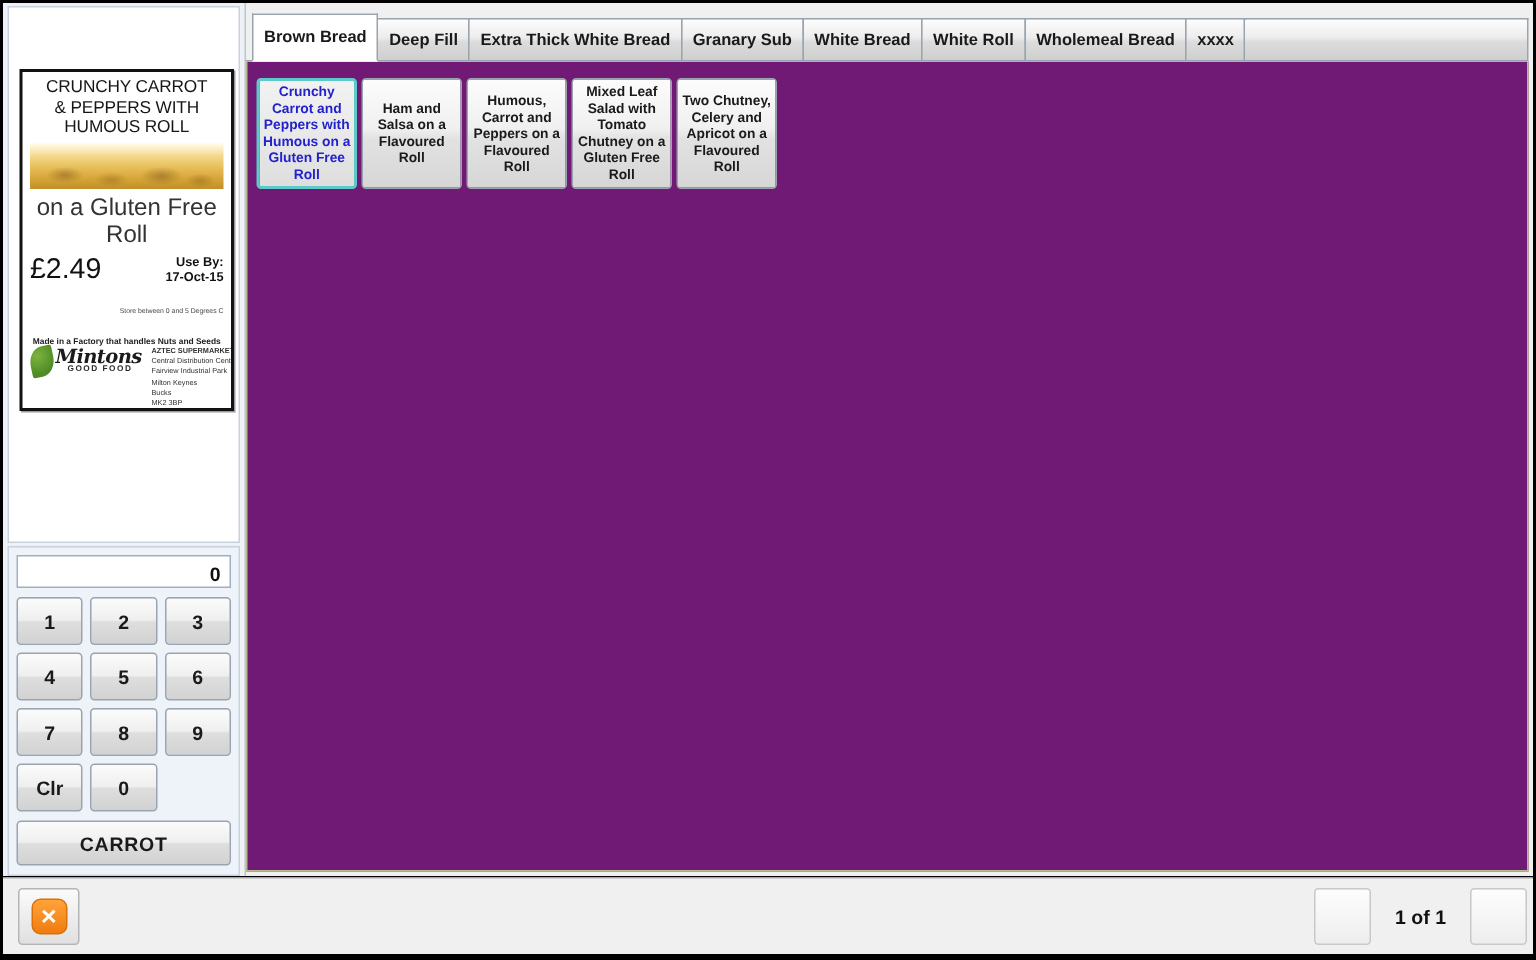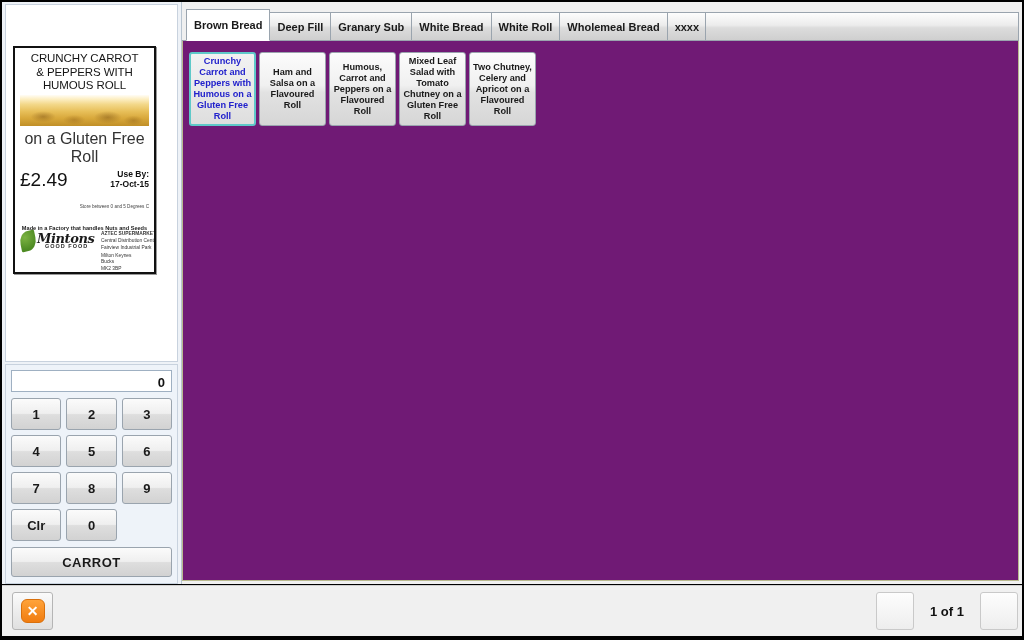--- a/index.html
+++ b/index.html
@@ -23,21 +23,21 @@
     position: absolute;
     left: 2px; top: 2px;
     width: 1020px; height: 582px;
     background: #f0f0f0;
     display: flex;
     flex-direction: row;
   }
 
   
   #left-panel {
-    width: 180px;
+    width: 162px;
     height: 100%;
     background: #eef2f7;
     display: flex;
     flex-direction: column;
     border-right: 1px solid #b8c4d0;
   }
 
   #label-preview-panel {
     margin: 2px 3px 2px 3px;
     flex: 0 0 358px;
@@ -435,20 +435,21 @@
         <div id="print-button">CARROT</div>
       </div>
 
     </div>
 
     <div id="right-side">
 
       <div id="tabstrip">
         <div class="tab selected">Brown Bread</div>
         <div class="tab">Deep Fill</div>
+        <div class="tab">Extra Thick White Bread</div>
         <div class="tab">Granary Sub</div>
         <div class="tab">White Bread</div>
         <div class="tab">White Roll</div>
         <div class="tab">Wholemeal Bread</div>
         <div class="tab">xxxx</div>
         <div id="tab-filler"></div>
       </div>
 
       <div id="product-pane">
         <div class="product-btn selected">Crunchy Carrot and Peppers with Humous on a Gluten Free Roll</div>

